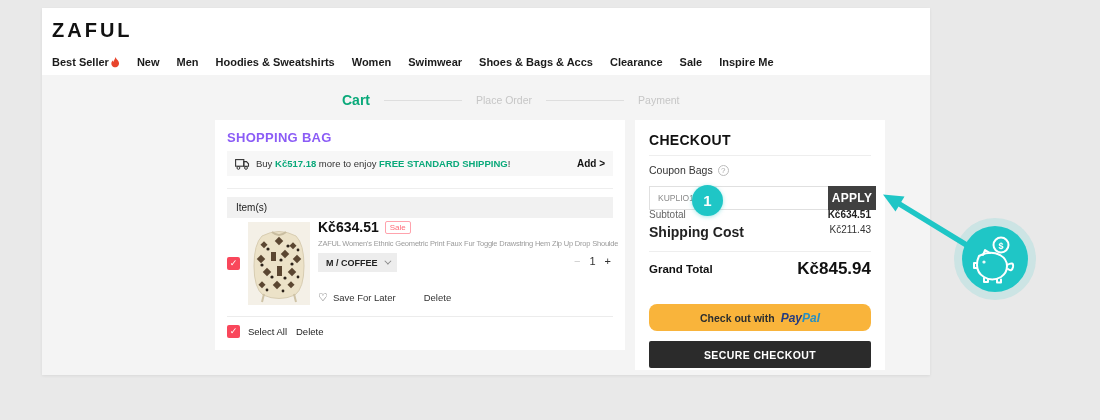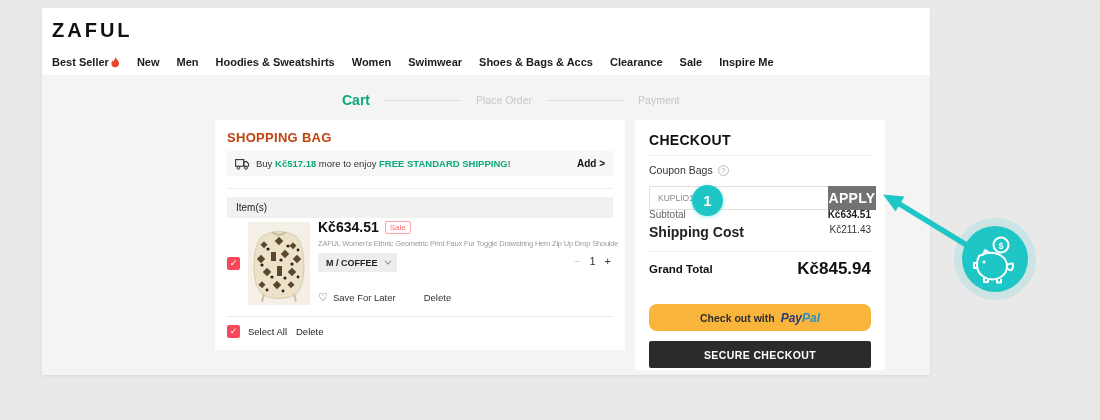--- a/index.html
+++ b/index.html
@@ -20,21 +20,21 @@
 
   .steps { position:absolute; left:300px; top:84px; display:flex; align-items:center; gap:14px; }
   .steps .on { font-size:14px; font-weight:700; color:#0aa97a; }
   .steps .off { font-size:10.5px; color:#c6c6c6; }
   .steps .ln { width:78px; height:1px; background:#dedede; }
 
   .card { position:absolute; background:#fff; }
   .bag { left:173px; top:112px; width:410px; height:230px; }
   .chk { left:593px; top:112px; width:250px; height:250px; }
 
-  .bag-title { position:absolute; left:12px; top:10px; font-size:13px; font-weight:800; color:#c2410c; letter-spacing:.3px; }
+  .bag-title { position:absolute; left:12px; top:10px; font-size:13px; font-weight:800; color:#8b5cf6; letter-spacing:.3px; }
   .banner { position:absolute; left:12px; right:12px; top:31px; height:25px; background:#f7f7f7; display:flex; align-items:center; padding:0 8px; }
   .banner .txt { font-size:9.5px; color:#333; margin-left:6px; }
   .banner .grn { color:#0aa97a; font-weight:700; }
   .banner .add { margin-left:auto; font-size:10px; font-weight:700; color:#111; cursor:pointer; }
   .bag-div1 { position:absolute; left:12px; right:12px; top:68px; height:1px; background:#eee; }
   .items-hd { position:absolute; left:12px; right:12px; top:77px; height:21px; background:#f1f1f1; display:flex; align-items:center; padding-left:9px; font-size:10px; color:#222; }
 
   .cbx { position:absolute; width:13px; height:13px; background:#f9475b; border-radius:2px; color:#fff; font-size:9px; line-height:13px; text-align:center; cursor:pointer; }
   .pimg { position:absolute; left:33px; top:102px; width:62px; height:83px; background:#f3efe6; cursor:pointer; }
   .price-row { position:absolute; left:103px; top:99px; display:flex; align-items:center; }
@@ -52,21 +52,21 @@
   .saverow .del { margin-left:28px; cursor:pointer; }
   .bag-div2 { position:absolute; left:12px; right:12px; top:196px; height:1px; background:#ececec; }
   .selrow-label { position:absolute; left:33px; top:206px; font-size:9.5px; color:#222; }
   .selrow-del { position:absolute; left:81px; top:206px; font-size:9.5px; color:#222; cursor:pointer; }
 
   .chk-title { position:absolute; left:14px; top:12px; font-size:14px; font-weight:800; color:#111; letter-spacing:.3px; }
   .chk-div1 { position:absolute; left:14px; right:14px; top:35px; height:1px; background:#eee; }
   .coupon-lbl { position:absolute; left:14px; top:44px; font-size:10.5px; color:#333; display:flex; align-items:center; gap:5px; }
   .help { width:11px; height:11px; border:1px solid #bbb; border-radius:50%; color:#aaa; font-size:8px; line-height:10px; text-align:center; display:inline-block; }
   .coupon-input { position:absolute; left:14px; top:66px; width:227px; height:24px; border:1px solid #e0e0e0; background:#fff; font-size:8.5px; color:#8a8a8a; padding-left:8px; font-family:inherit; outline:0; }
-  .apply { position:absolute; left:193px; top:66px; width:48px; height:24px; background:#737373; color:#fff; border:0; font-size:14px; font-weight:700; letter-spacing:.3px; cursor:pointer; font-family:inherit; }
+  .apply { position:absolute; left:193px; top:66px; width:48px; height:24px; background:#404040; color:#fff; border:0; font-size:12px; font-weight:700; letter-spacing:.3px; cursor:pointer; font-family:inherit; }
   .badge1 { position:absolute; left:57px; top:65px; width:31px; height:31px; border-radius:50%; background:#1fc6c6; color:#fff; font-size:15px; font-weight:700; display:flex; align-items:center; justify-content:center; box-shadow:0 1px 4px rgba(31,198,198,.4); }
   .sumrow { position:absolute; left:14px; right:14px; display:flex; justify-content:space-between; }
   .sub-lbl { font-size:10px; color:#666; }
   .sub-val { font-size:10px; font-weight:700; color:#222; }
   .ship-lbl { font-size:14px; font-weight:600; color:#222; }
   .ship-val { font-size:10px; color:#333; }
   .chk-div2 { position:absolute; left:14px; right:14px; top:131px; height:1px; background:#eee; }
   .gt-lbl { font-size:11.5px; font-weight:800; color:#111; }
   .gt-val { font-size:17px; font-weight:800; color:#111; }
   .paypal { position:absolute; left:14px; right:14px; top:184px; height:27px; background:#f9b43b; border:0; border-radius:8px; display:flex; align-items:center; justify-content:center; gap:6px; cursor:pointer; font-family:inherit; }

